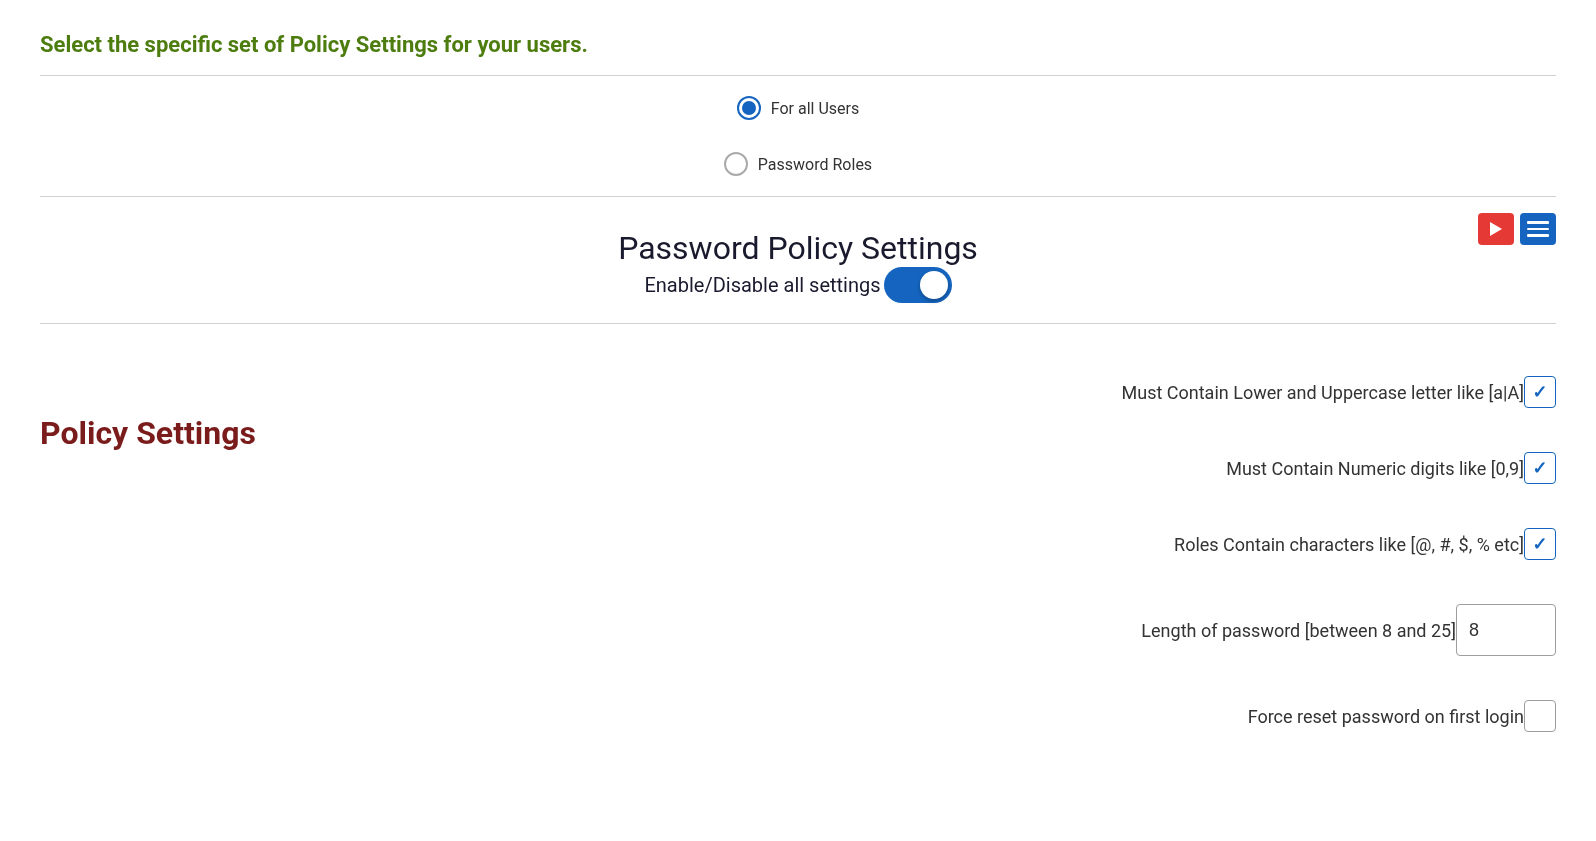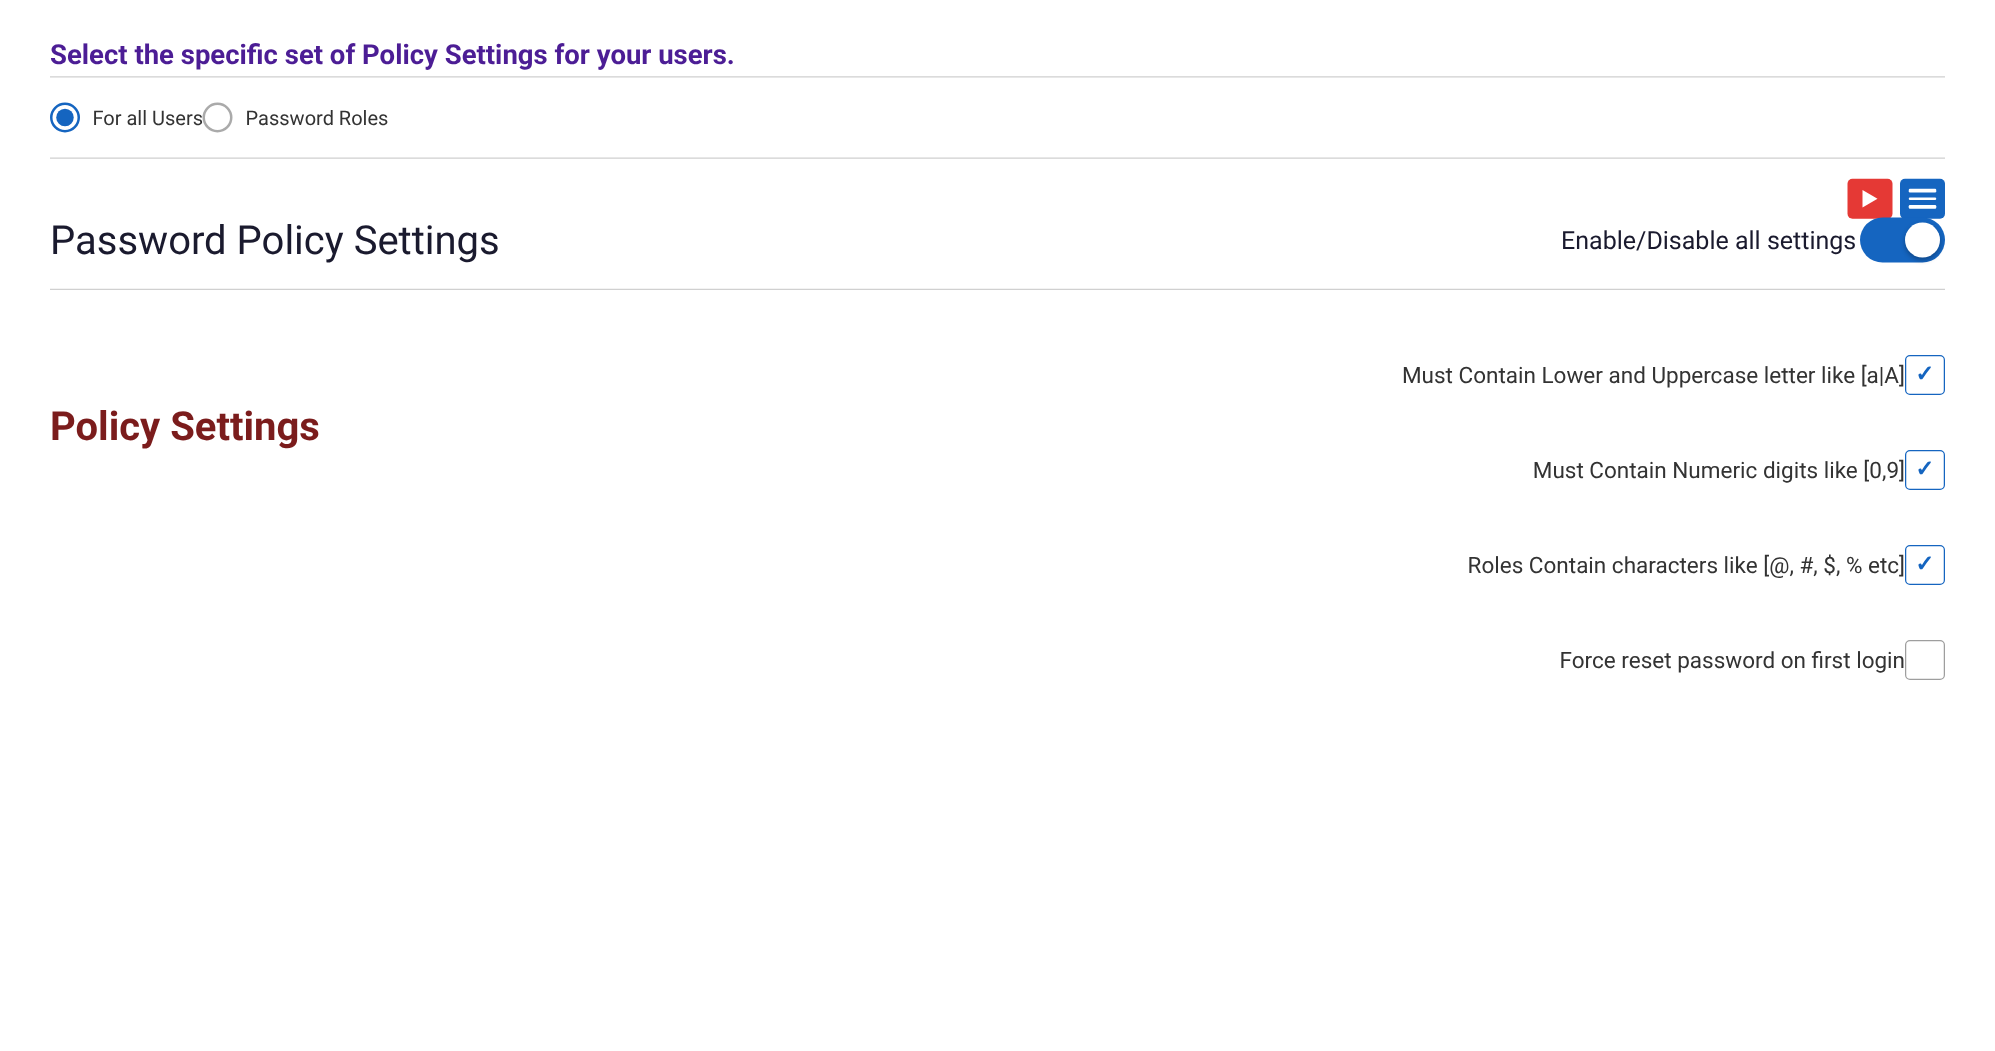--- a/index.html
+++ b/index.html
@@ -17,35 +17,37 @@
     }
 
     .page-container {
       padding: 32px 40px;
     }
 
     
     .top-heading {
       font-size: 22px;
       font-weight: 700;
-      color: #4c1d95;
-      margin-bottom: 4px;
+      color: #4d7c0f;
+      margin-bottom: 18px;
     }
 
     .divider {
       border: none;
       border-top: 1.5px solid #d0d0d0;
       margin: 0;
     }
 
     
     .radio-group {
       display: flex;
       align-items: center;
+      gap: 32px;
       padding: 20px 0;
+      flex-direction: column;
     }
 
     .radio-option {
       display: flex;
       align-items: center;
       gap: 10px;
       cursor: pointer;
     }
 
     .radio-circle {
@@ -131,21 +133,22 @@
       width: 100%;
       height: 2.5px;
       background: white;
       border-radius: 1px;
     }
 
     .policy-header-row {
       display: flex;
       align-items: center;
       justify-content: space-between;
-      margin-top: 18px;
+      margin-top: 4px;
+      flex-direction: column;
     }
 
     .policy-title {
       font-size: 32px;
       font-weight: 400;
       color: #1a1a2e;
     }
 
     .enable-disable-row {
       display: flex;
@@ -336,20 +339,24 @@
         </div>
       </div>
 
       <div class="setting-row">
         <span class="setting-label">Roles Contain characters like [@, #, $, % etc]</span>
         <div class="checkbox-container checked">
           <span class="checkmark">✓</span>
         </div>
       </div>
 
+      <div class="setting-row">
+        <span class="setting-label">Length of password [between 8 and 25]</span>
+        <input type="number" class="number-input" value="8" min="8" max="25" style="">
+      </div>
 
       <div class="setting-row">
         <span class="setting-label">Force reset password on first login</span>
         <div class="checkbox-container">
         </div>
       </div>
 
     </div>
   </div>
 </div>

